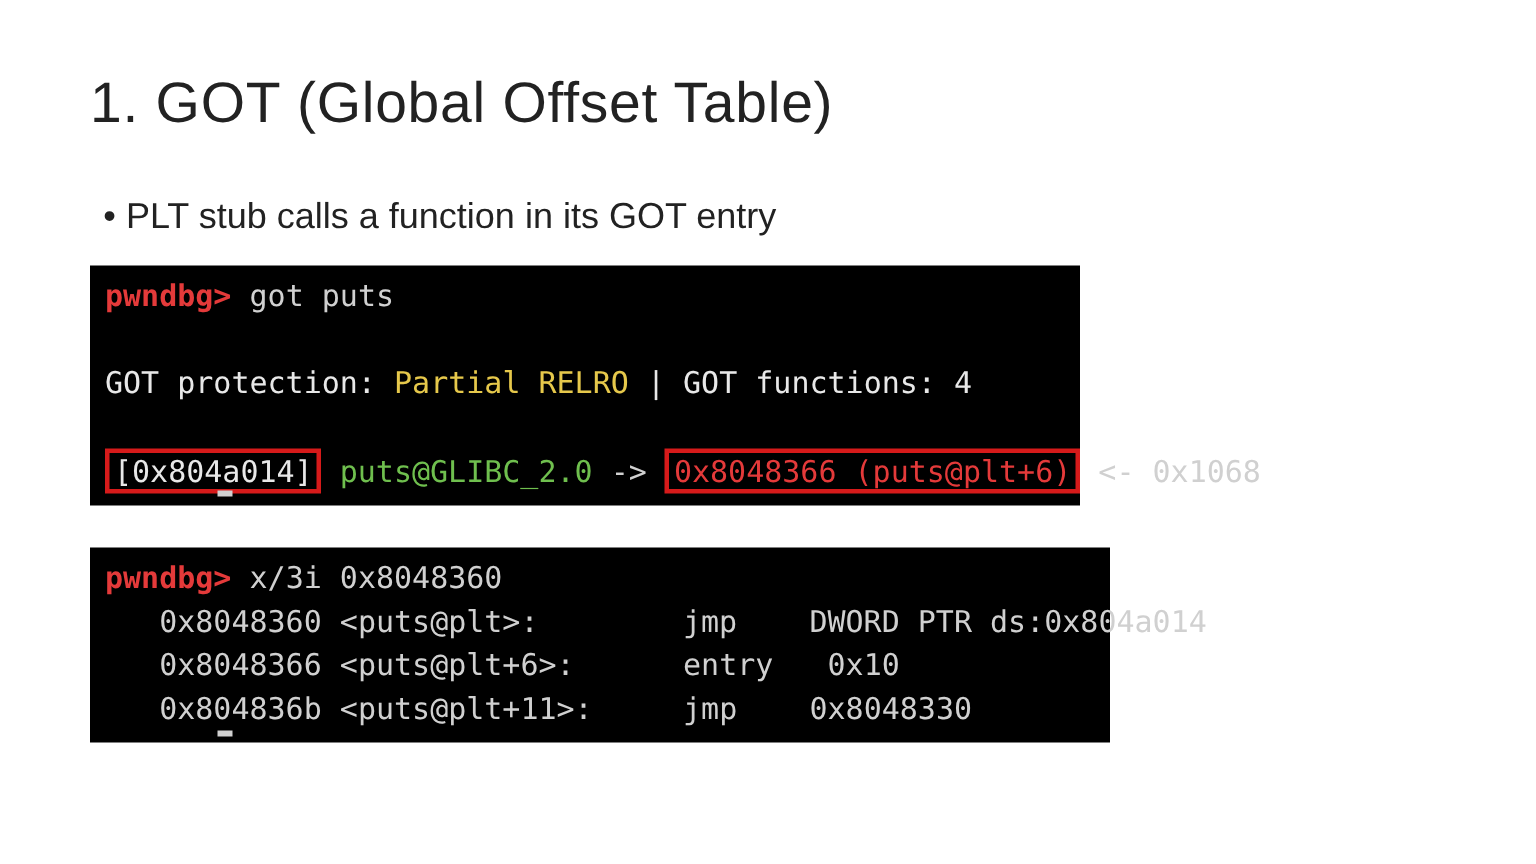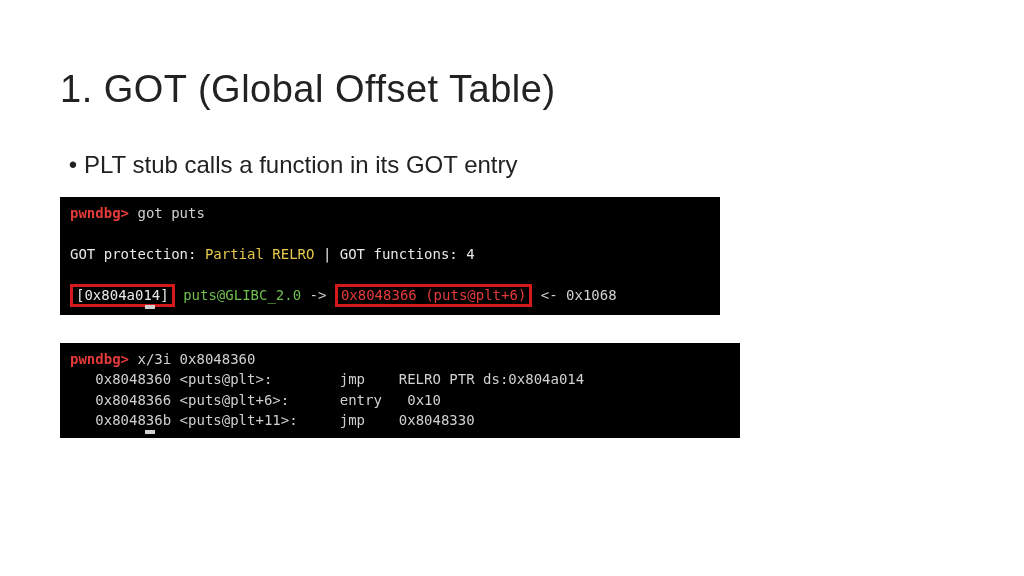--- a/index.html
+++ b/index.html
@@ -5,21 +5,21 @@
   body {
     margin: 0;
     padding: 0;
     width: 1024px;
     height: 576px;
     background: #ffffff;
     font-family: "Segoe UI", Arial, sans-serif;
     overflow: hidden;
   }
   .slide {
-    padding: 68px 60px 30px 60px;
+    padding: 48px 60px 30px 60px;
   }
   .title {
     font-size: 38px;
     font-weight: 400;
     color: #222;
     margin: 0 0 40px 0;
     letter-spacing: 0.5px;
   }
   .bullet {
     font-size: 24px;
@@ -29,21 +29,21 @@
   .bullet .dot {
     display: inline-block;
     width: 14px;
     text-align: center;
     margin-right: 4px;
   }
   .term {
     background: #000;
     color: #d0d0d0;
     font-family: "Consolas", "Menlo", monospace;
-    font-size: 14px;
+    font-size: 20px;
     line-height: 1.45;
     padding: 6px 10px 8px 10px;
     white-space: pre;
     position: relative;
     margin-bottom: 28px;
     width: 640px;
   }
   .term2 {
     width: 660px;
   }
@@ -77,18 +77,18 @@
   <p class="bullet"><span class="dot">•</span><span>PLT stub calls a function in its GOT entry</span></p>
 
   <div class="term"><span class="prompt">pwndbg&gt;</span> <span class="cmd">got puts</span>
 
 <span class="white">GOT protection:</span> <span class="yellow">Partial RELRO</span> <span class="white">|</span> <span class="white">GOT functions:</span> <span class="white">4</span>
 
 <span class="highlight-box"><span class="white">[0x804a014]</span></span> <span class="green">puts@GLIBC_2.0</span> <span class="gray">-&gt;</span> <span class="highlight-box"><span class="red">0x8048366 (puts@plt+6)</span></span> <span class="gray">&lt;-</span> <span class="gray">0x1068</span>
 <div class="cursor" style="left:85px; bottom:6px;"></div></div>
 
   <div class="term term2"><span class="prompt">pwndbg&gt;</span> <span class="cmd">x/3i 0x8048360</span>
-   <span>0x8048360</span> <span>&lt;puts@plt&gt;:</span>        <span>jmp</span>    <span>RELRO PTR ds:0x804a014</span>
+   <span>0x8048360</span> <span>&lt;puts@plt&gt;:</span>        <span>jmp</span>    <span>DWORD PTR ds:0x804a014</span>
    <span>0x8048366</span> <span>&lt;puts@plt+6&gt;:</span>      <span>entry</span>   <span>0x10</span>
    <span>0x804836b</span> <span>&lt;puts@plt+11&gt;:</span>     <span>jmp</span>    <span>0x8048330</span>
 <div class="cursor" style="left:85px; bottom:4px;"></div></div>
 
 </div>
 
 </body></html>

